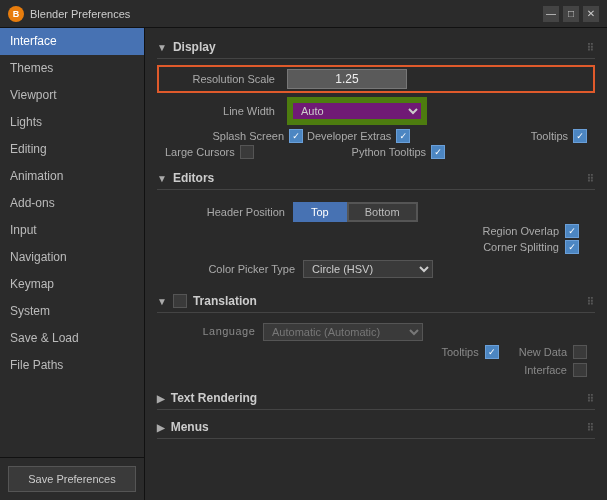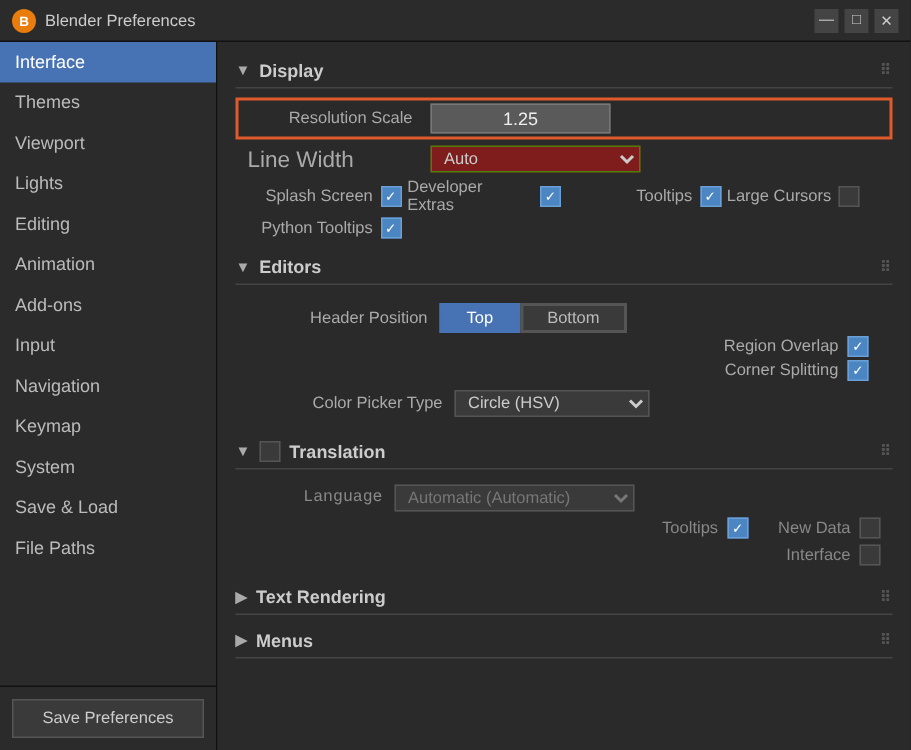--- a/index.html
+++ b/index.html
@@ -151,38 +151,39 @@
 
     
     .line-width-row {
       display: flex;
       align-items: center;
       padding: 2px 8px;
       gap: 0;
     }
     .lw-label {
       color: #aaa;
-      font-size: 15px;
+      font-size: 11px;
       margin-right: 12px;
       min-width: 110px;
+      text-align: right;
     }
     .lw-select {
-      background: #7f1d1d;
-      border: 1px solid #4d7c0f;
+      background: #701a75;
+      border: 6px solid #4d7c0f;
       color: #ccc;
       font-size: 11px;
       padding: 1px 4px;
       width: 140px;
       cursor: pointer;
     }
 
     
     .checkbox-grid {
       display: grid;
-      grid-template-columns: 1fr 1fr 1fr 1fr;
+      grid-template-columns: 1fr 1fr 1fr;
       gap: 2px 4px;
       padding: 2px 8px;
     }
     .cb-item {
       display: flex;
       align-items: center;
       gap: 5px;
       justify-content: flex-end;
     }
     .cb-item.right-col {

